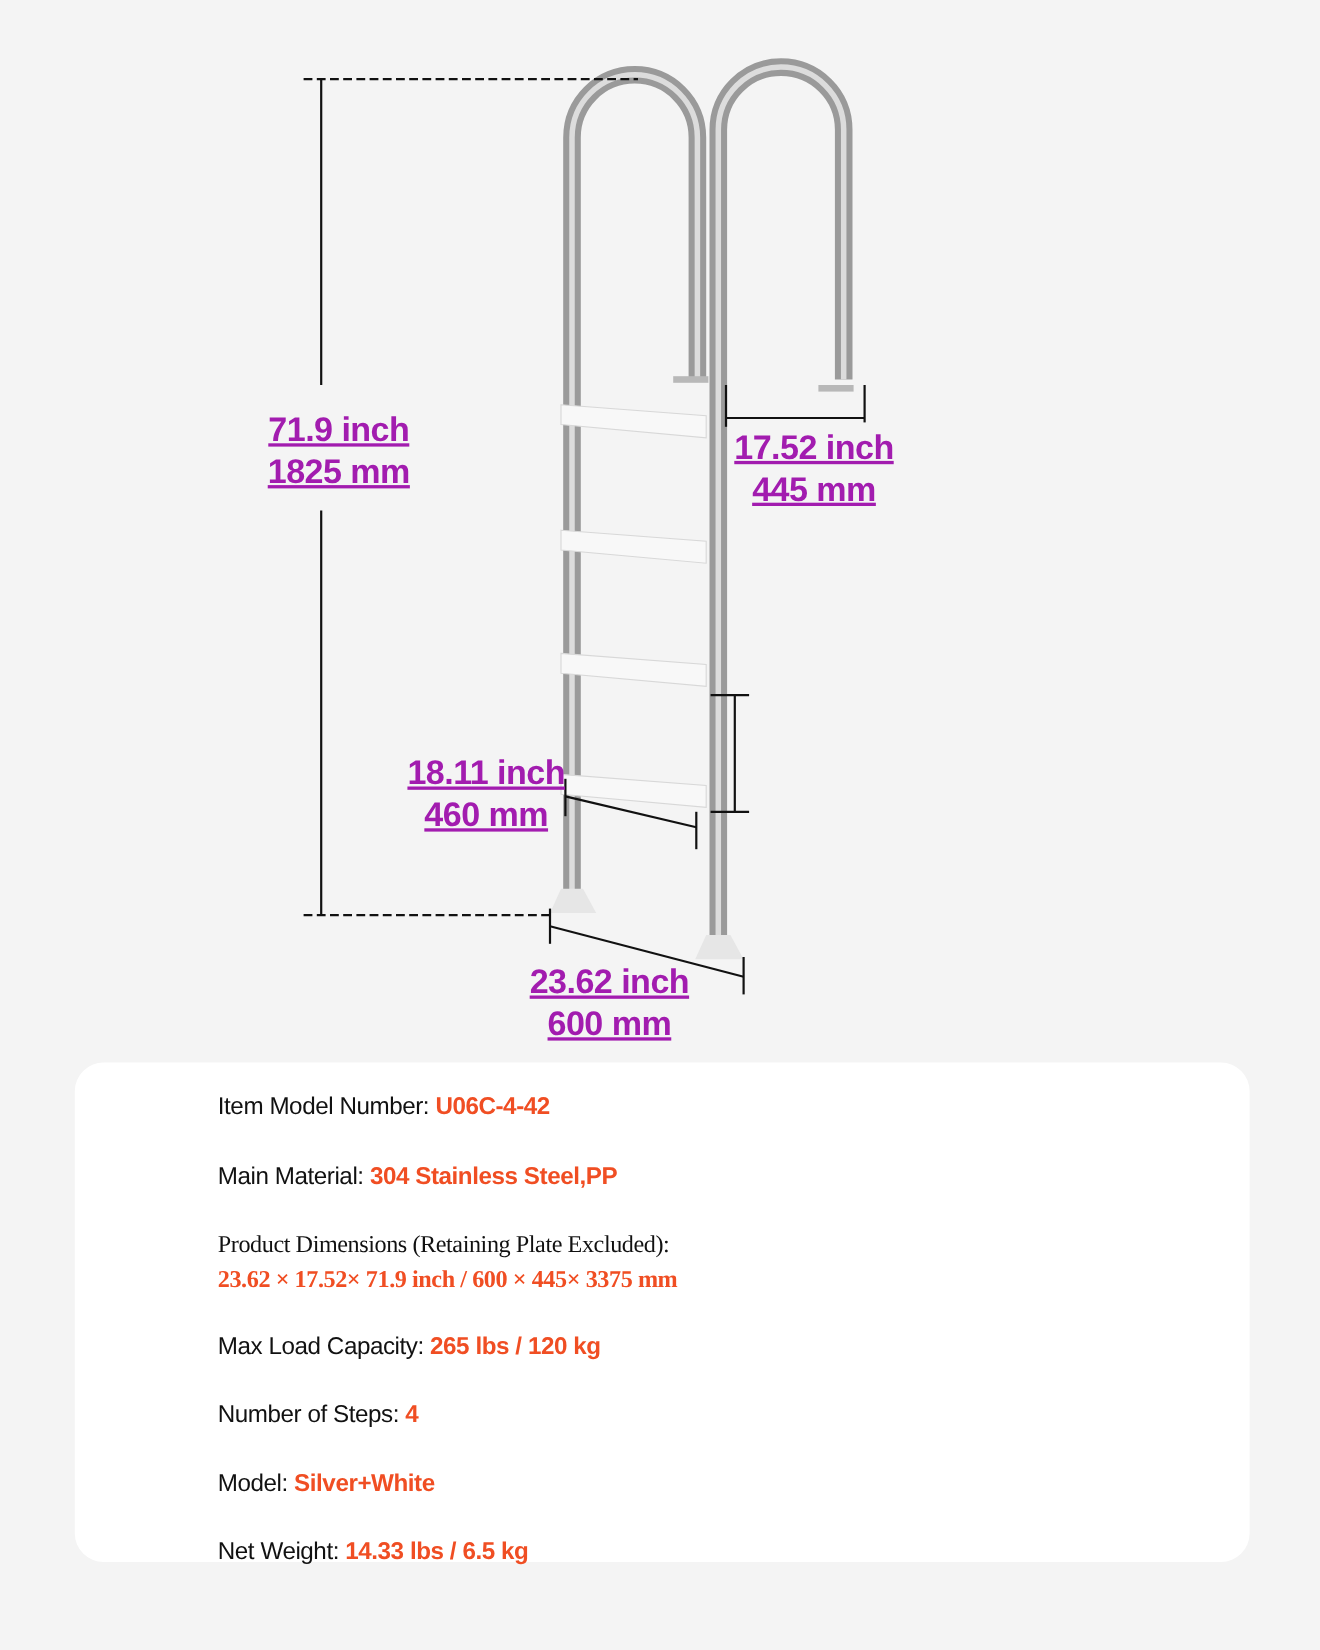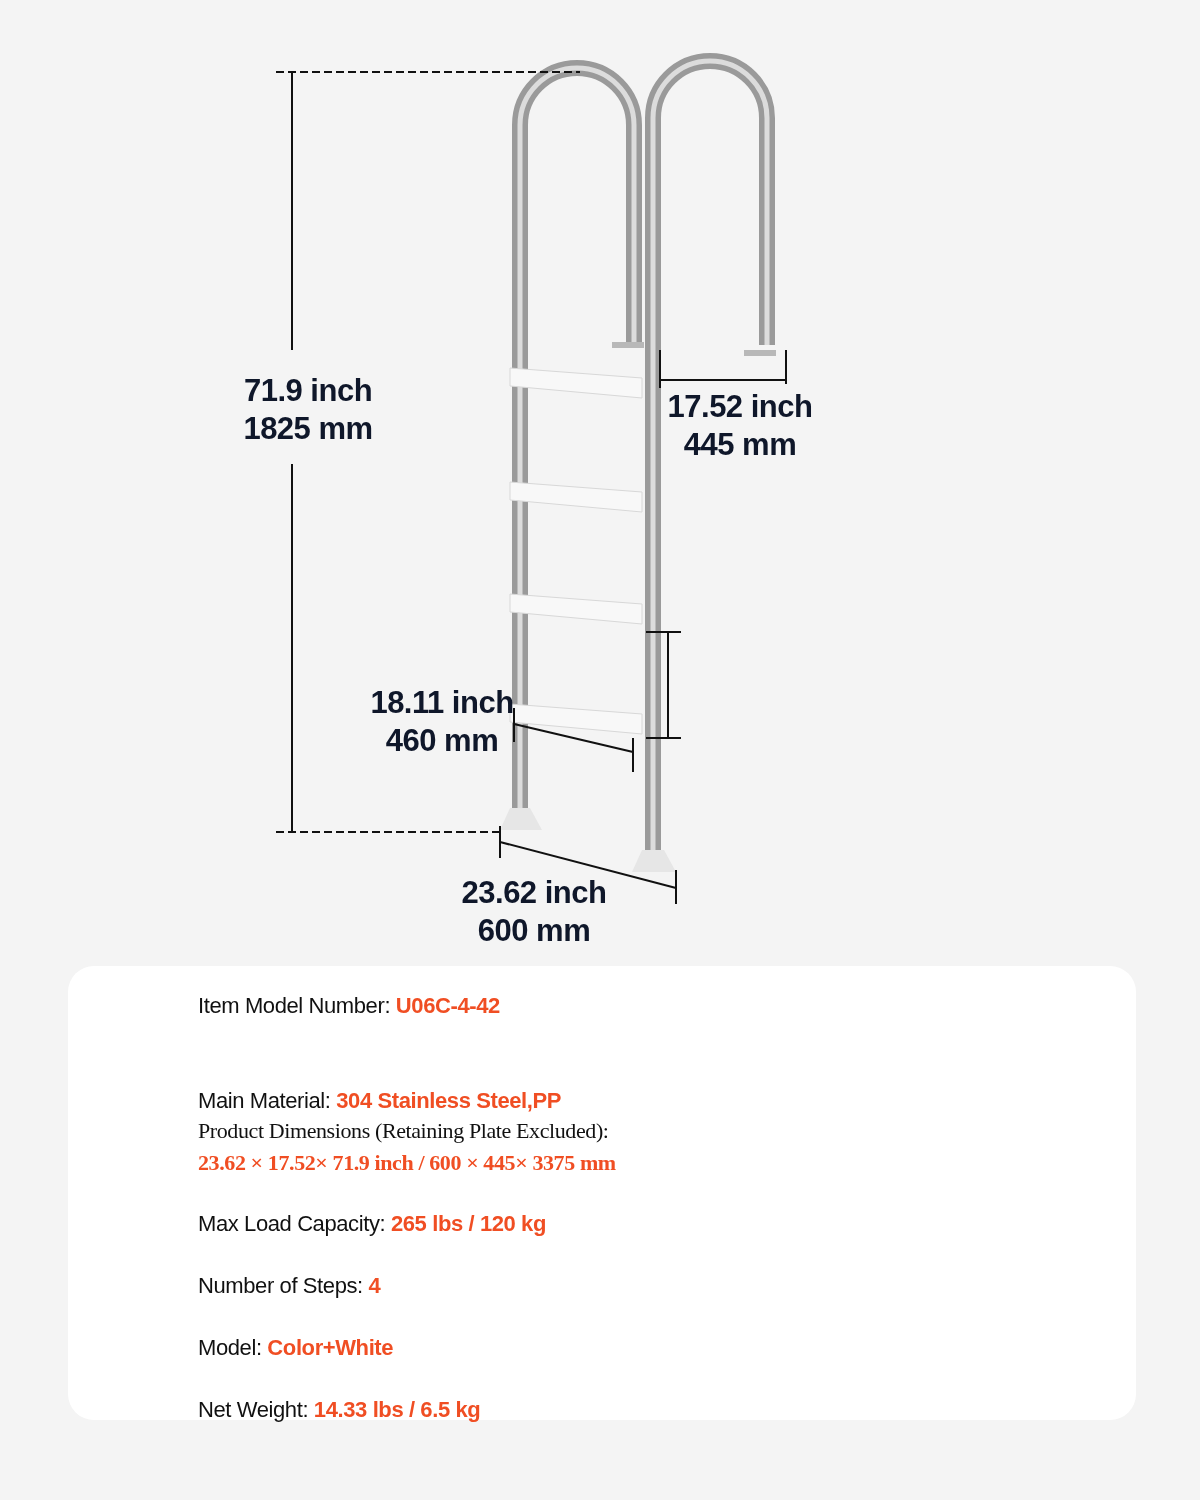--- a/index.html
+++ b/index.html
@@ -2,22 +2,23 @@
 <html><head>
 <meta charset="utf-8">
 <style>
   html, body { margin: 0; padding: 0; }
   body {
     width: 1200px; height: 1500px; background: #f4f4f4; position: relative; overflow: hidden;
     font-family: "Liberation Sans", "DejaVu Sans", sans-serif; color: #111;
   }
   .diagram { position: absolute; left: 0; top: 0; width: 1200px; height: 960px; }
   .dim-label {
-    position: absolute; text-align: center; font-weight: 600; font-size: 31px; line-height: 38px; color: #0f172a;
+    position: absolute; text-align: center; font-weight: 600; font-size: 31px; line-height: 38px; color: #a21caf;
     letter-spacing: -0.5px;
+    text-decoration: underline;
   }
   .dim-label span { display: block; }
   .card {
     position: absolute; left: 68px; top: 966px; width: 1068px; height: 454px;
     background: #ffffff; border-radius: 26px;
   }
   .spec { position: absolute; left: 130px; font-size: 22px; line-height: 32px; color: #111; letter-spacing: -0.4px; }
   .spec .val { color: #f04e23; font-weight: 700; }
   .spec .val-block { display: block; color: #f04e23; font-weight: 700; }
 </style>
@@ -80,42 +81,42 @@
     <span>1825 mm</span>
   </div>
   <div class="dim-label" style="left:650px; top:388px; width:180px;">
     <span>17.52 inch</span>
     <span>445 mm</span>
   </div>
   <div class="dim-label" style="left:352px; top:684px; width:180px;">
     <span>18.11 inch</span>
     <span>460 mm</span>
   </div>
-  <div class="dim-label" style="left:444px; top:874px; width:180px;">
+  <div class="dim-label" style="left:464px; top:874px; width:180px;">
     <span>23.62 inch</span>
     <span>600 mm</span>
   </div>
 </div>
 
 <div class="card">
   <div class="spec" style="top:24px;">
     <span>Item Model Number: </span><span class="val">U06C-4-42</span>
   </div>
-  <div class="spec" style="top:87px;margin-top:32px;">
+  <div class="spec" style="top:87px;">
     <span>Main Material: </span><span class="val">304 Stainless Steel,PP</span>
   </div>
   <div class="spec" style="top:149px;font-family:Liberation Serif, serif;">
     <span>Product Dimensions (Retaining Plate Excluded):</span>
     <span class="val-block">23.62 × 17.52× 71.9 inch / 600 × 445× 3375 mm</span>
   </div>
   <div class="spec" style="top:242px;">
     <span>Max Load Capacity: </span><span class="val">265 lbs / 120 kg</span>
   </div>
   <div class="spec" style="top:304px;">
     <span>Number of Steps: </span><span class="val">4</span>
   </div>
   <div class="spec" style="top:366px;">
-    <span>Model: </span><span class="val">Color+White</span>
+    <span>Model: </span><span class="val">Silver+White</span>
   </div>
   <div class="spec" style="top:428px;">
     <span>Net Weight: </span><span class="val">14.33 lbs / 6.5 kg</span>
   </div>
 </div>
 
 </body></html>

